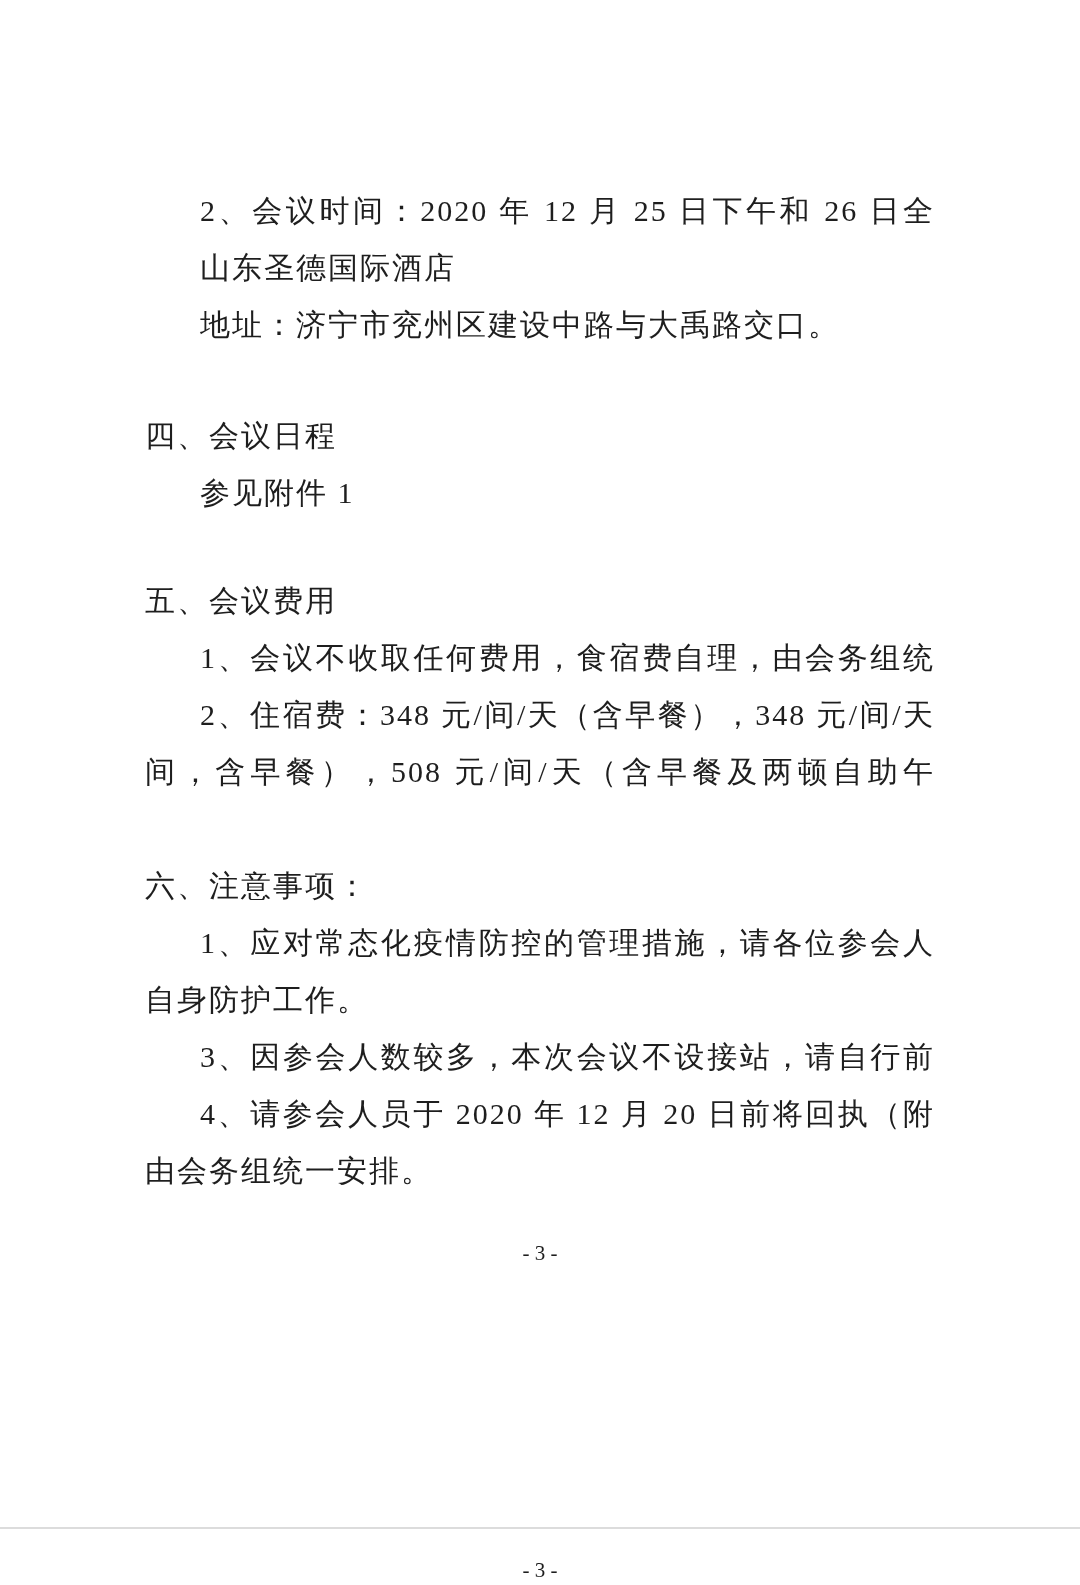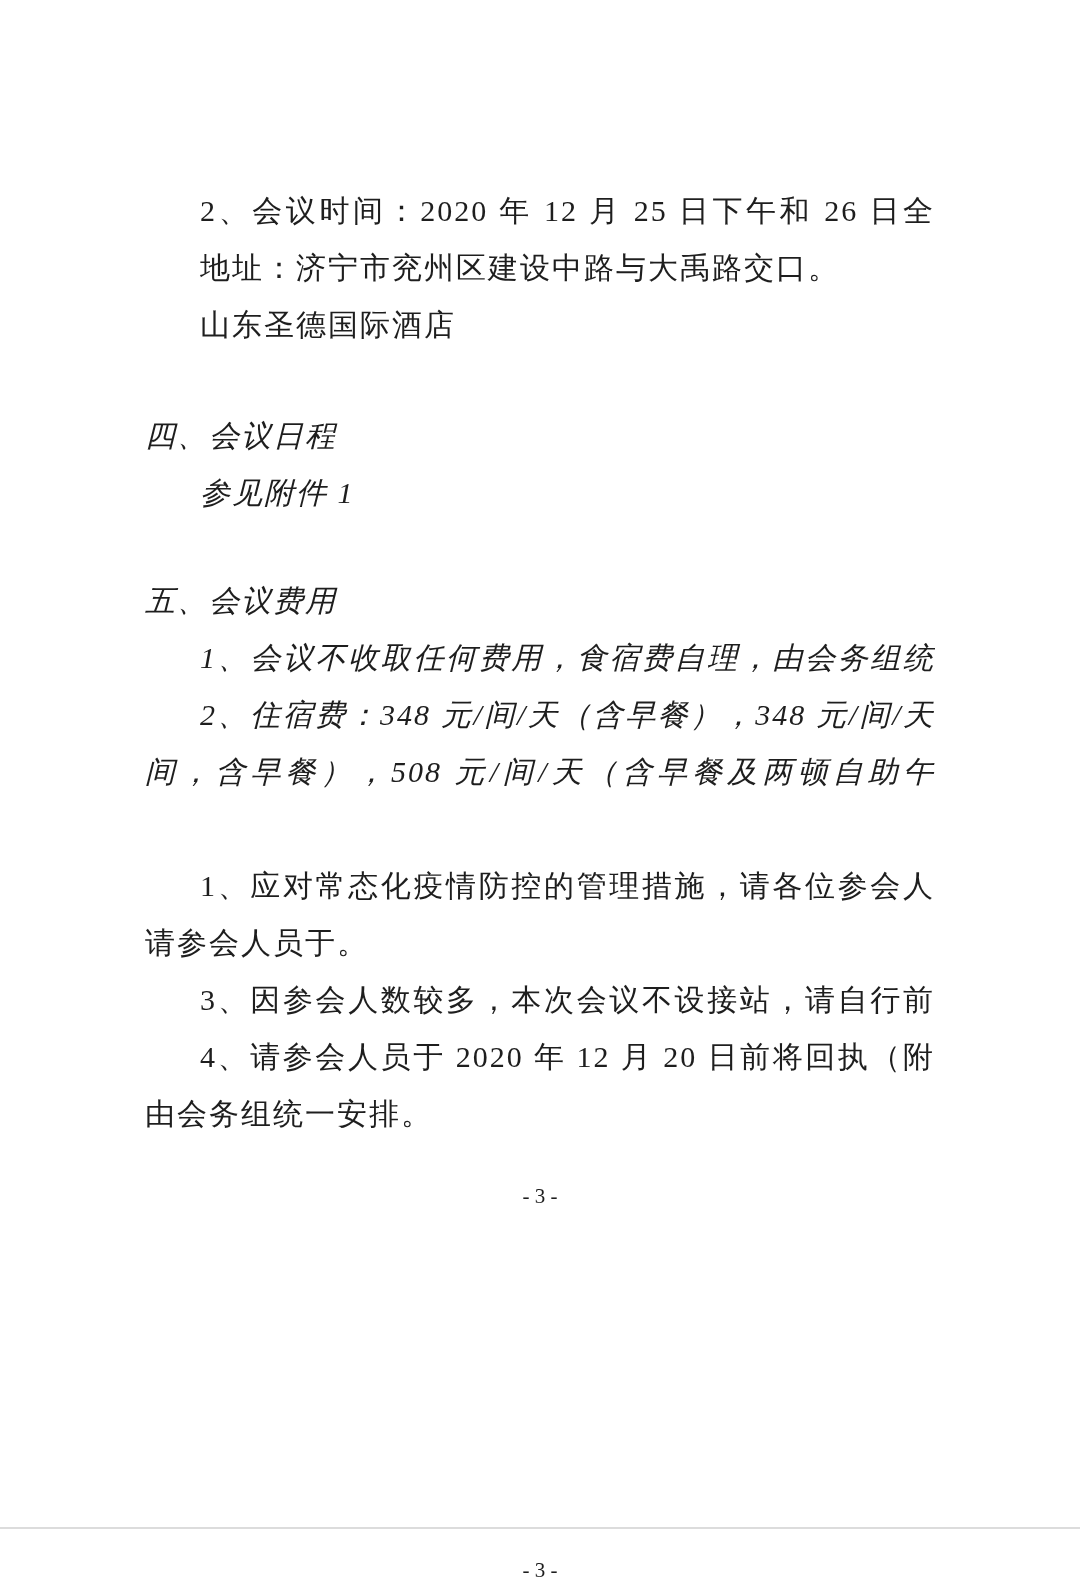--- a/index.html
+++ b/index.html
@@ -15,22 +15,22 @@
     overflow: hidden;
     font-family: "Liberation Serif", "DejaVu Serif", serif;
     color: #1e1e1e;
   }
   .doc-body {
     margin-left: 145px;
     width: 790px;
   }
   .sec { }
   .sec-0 { margin-top: 182px; }
-  .sec-1 { margin-top: 54px; font-style: italic; }
-  .sec-2 { margin-top: 51px; font-style: italic; }
+  .sec-1 { margin-top: 54px; }
+  .sec-2 { margin-top: 51px; }
   .sec-3 { margin-top: 57px; }
   .line {
     font-size: 30px;
     line-height: 57px;
     height: 57px;
     letter-spacing: 2px;
     white-space: pre;
     color: #1e1e1e;
   }
   .indent-1 { margin-left: 55px; }
@@ -69,36 +69,37 @@
     color: #1e1e1e;
   }
 </style>
 </head>
 <body>
 
 <div class="page">
   <div class="doc-body">
       <div class="sec sec-0">
         <div class="line indent-1 justify">2、会议时间：2020 年 12 月 25 日下午和 26 日全天。</div>
+        <div class="line indent-1">山东圣德国际酒店</div>
         <div class="line indent-1">地址：济宁市兖州区建设中路与大禹路交口。</div>
-        <div class="line indent-1">山东圣德国际酒店</div>
       </div>
       <div class="sec sec-1">
         <div class="line">四、会议日程</div>
         <div class="line indent-1">参见附件 1</div>
       </div>
       <div class="sec sec-2">
         <div class="line">五、会议费用</div>
         <div class="line indent-1 justify">1、会议不收取任何费用，食宿费自理，由会务组统一安排；</div>
         <div class="line indent-1 justify">2、住宿费：348 元/间/天（含早餐），348 元/间/天（双人</div>
         <div class="line justify">间，含早餐），508 元/间/天（含早餐及两顿自助午餐），668</div>
       </div>
       <div class="sec sec-3">
+        <div class="line">六、注意事项：</div>
         <div class="line indent-1 justify">1、应对常态化疫情防控的管理措施，请各位参会人员做好</div>
-        <div class="line">请参会人员于。</div>
+        <div class="line">自身防护工作。</div>
         <div class="line indent-1 justify">3、因参会人数较多，本次会议不设接站，请自行前往酒店。</div>
         <div class="line indent-1 justify">4、请参会人员于 2020 年 12 月 20 日前将回执（附件 1）</div>
         <div class="line">由会务组统一安排。</div>
       </div>
     </div>
   <div class="footer-pagenum">- 3 -</div>
   <div class="page-separator"></div>
   <div class="bottom-pagenum">- 3 -</div>
 </div>
 

